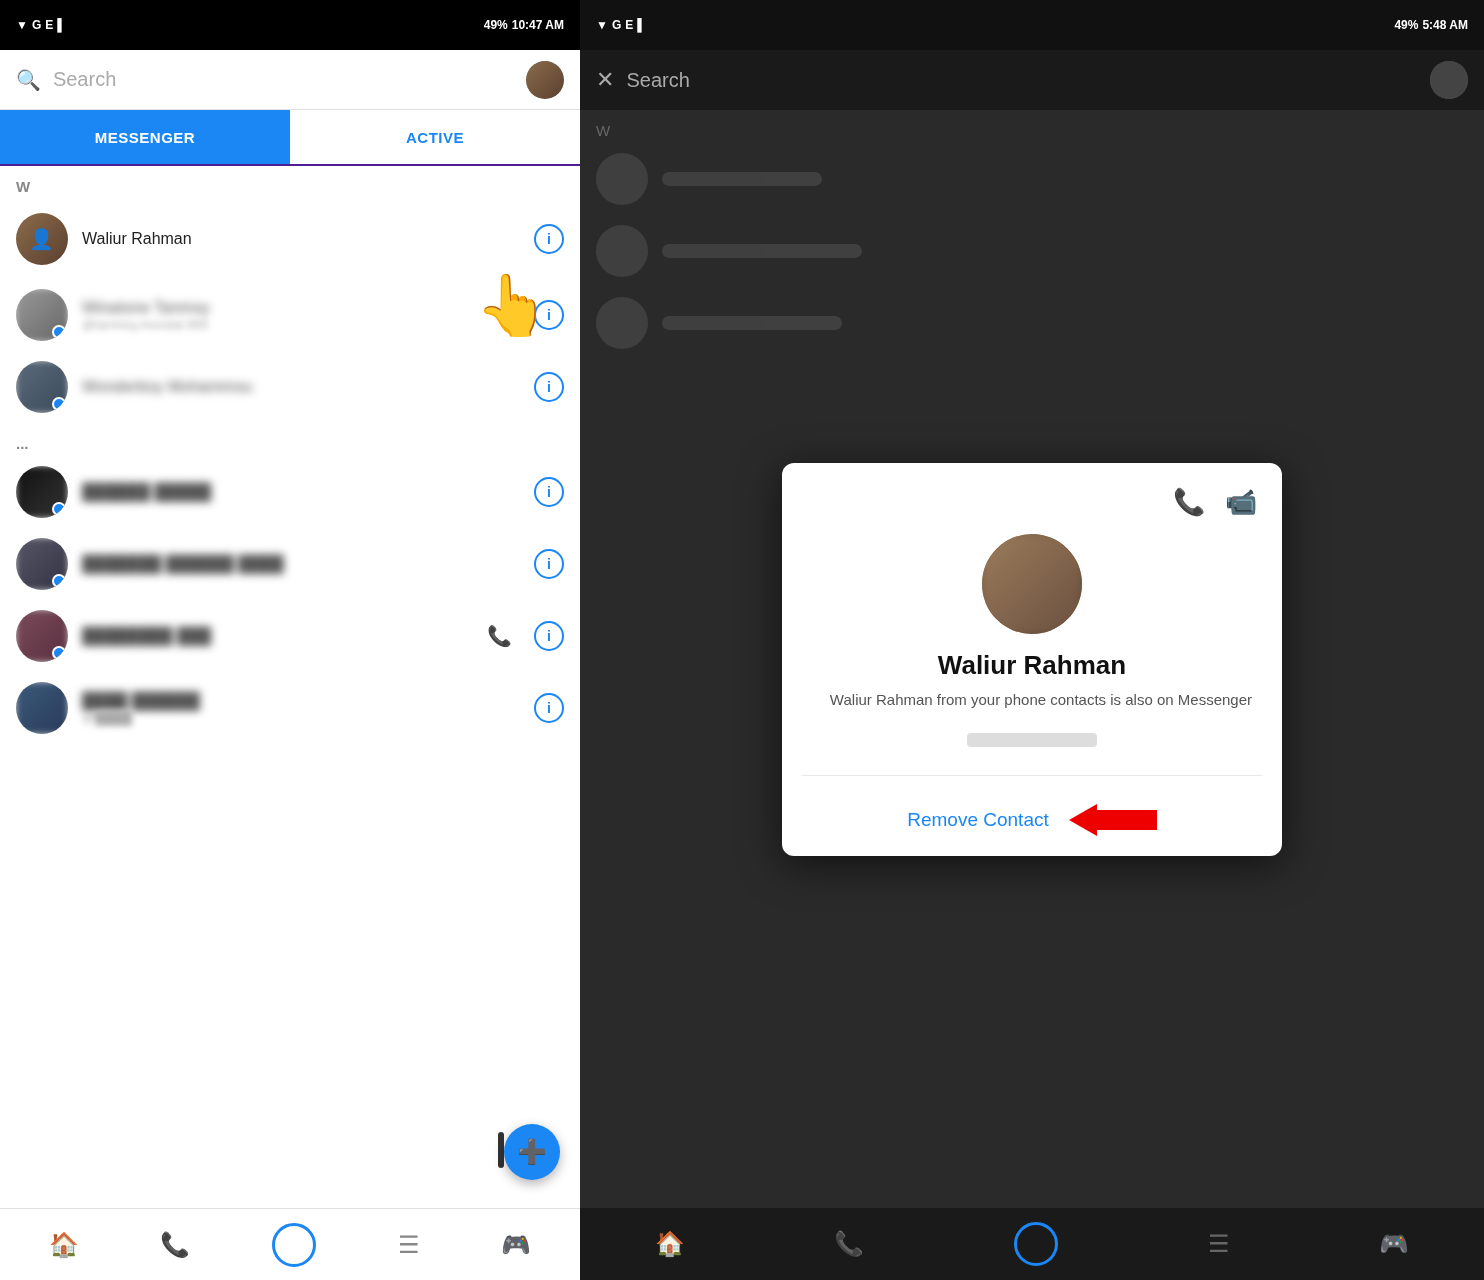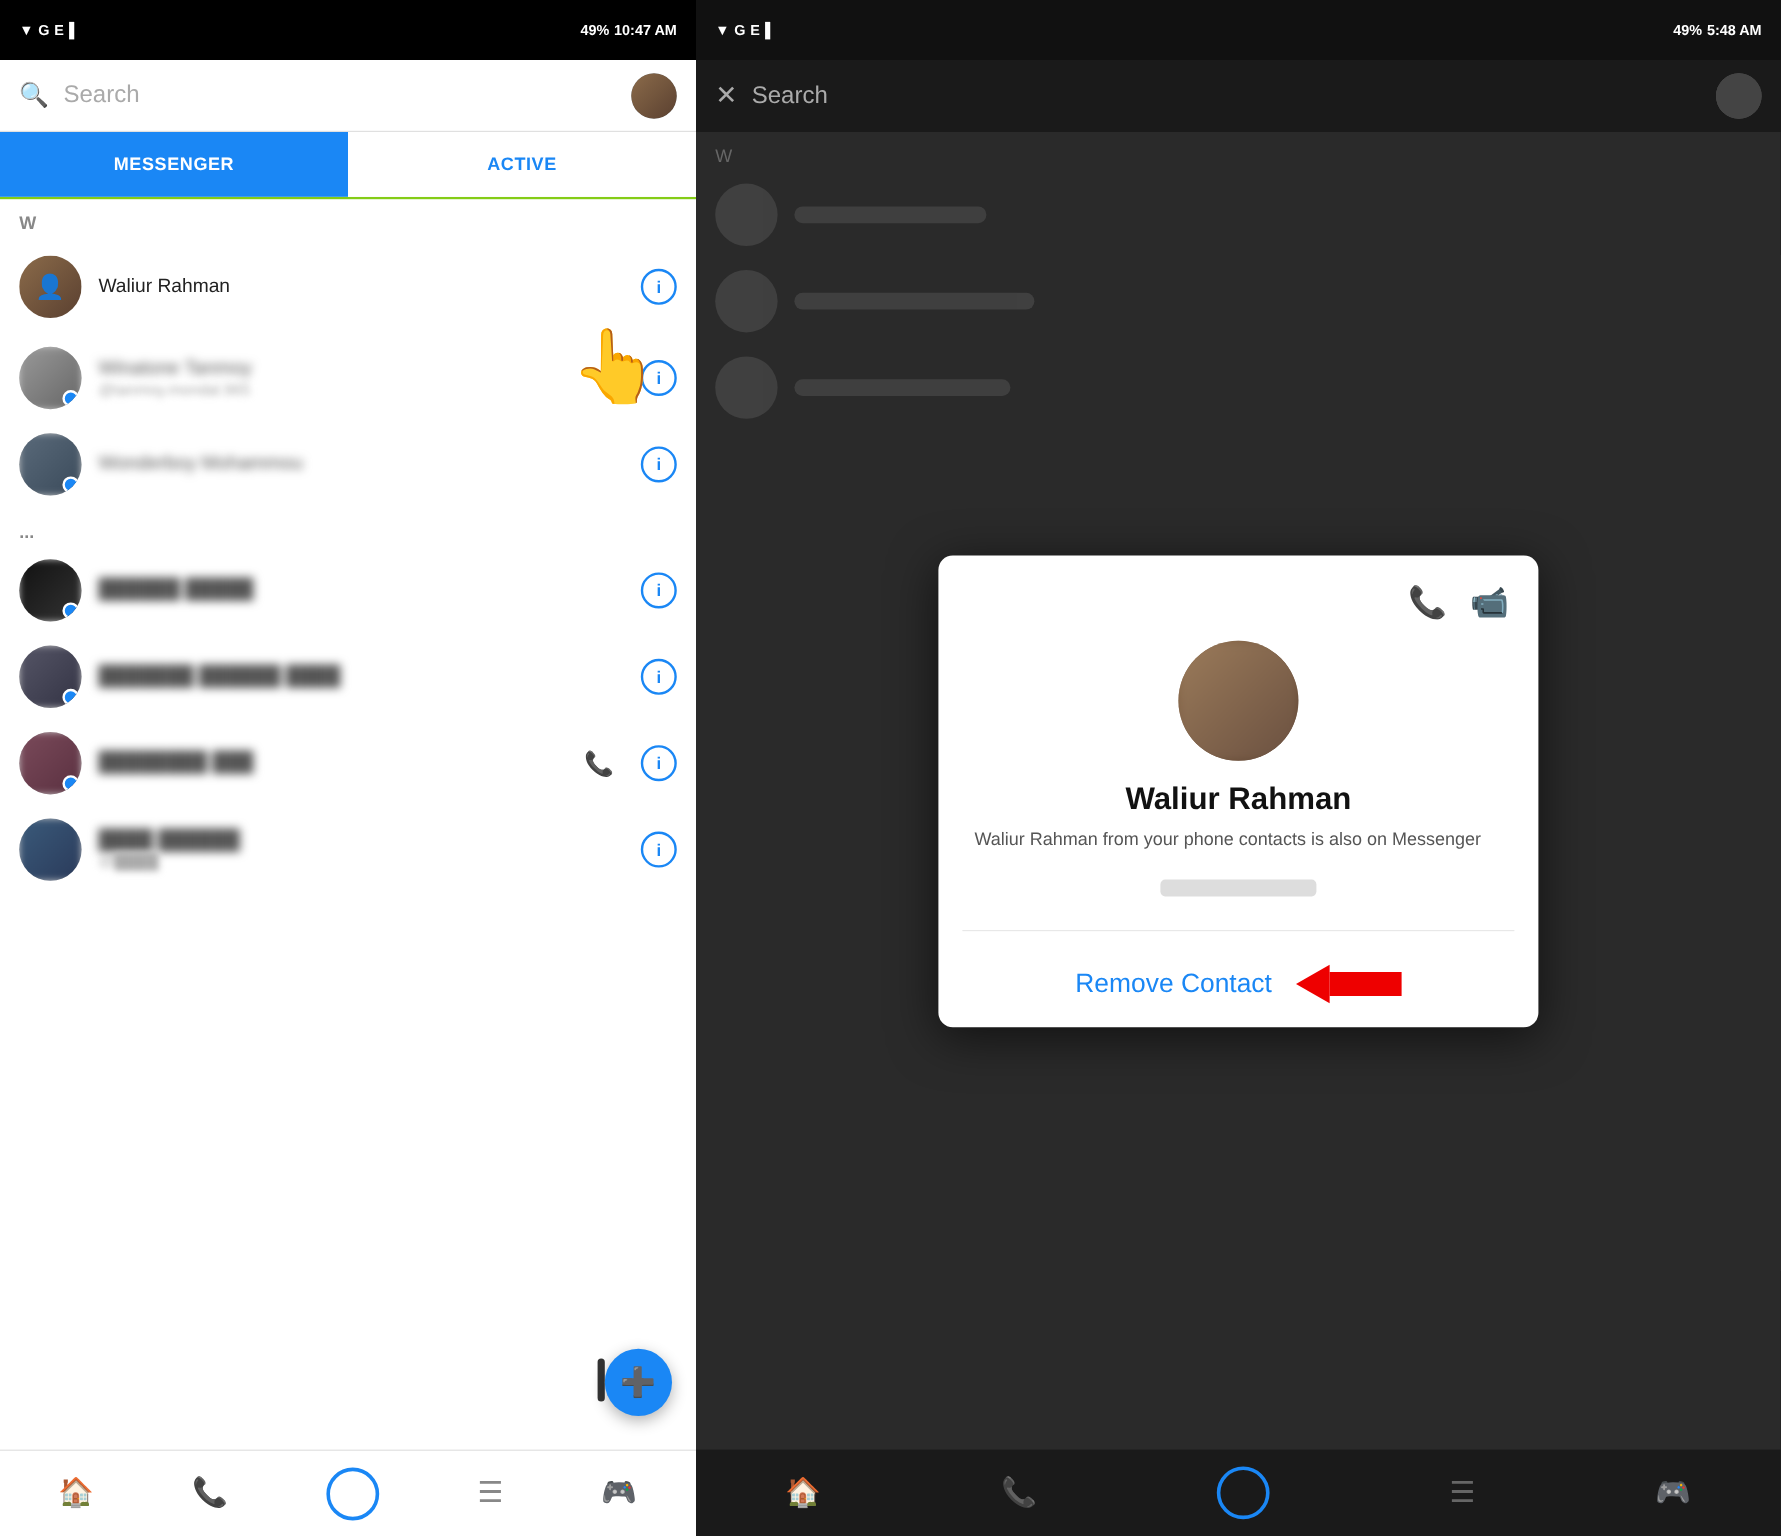--- a/index.html
+++ b/index.html
@@ -62,21 +62,21 @@
       display: flex;
       align-items: center;
       justify-content: center;
       color: #fff;
       font-size: 16px;
     }
 
     .tab-bar {
       display: flex;
       height: 56px;
-      border-bottom: 2px solid #84cc16;
+      border-bottom: 2px solid #4c1d95;
     }
     .tab {
       flex: 1;
       display: flex;
       align-items: center;
       justify-content: center;
       font-size: 15px;
       font-weight: 700;
       cursor: pointer;
       letter-spacing: 0.5px;
@@ -384,21 +384,21 @@
       background: linear-gradient(135deg, #9B7B5A, #6a5040);
     }
     .modal-name {
       text-align: center;
       font-size: 26px;
       font-weight: 700;
       color: #111;
       padding: 0 20px 8px;
     }
     .modal-subtitle {
-      text-align: left;
+      text-align: right;
       font-size: 15px;
       color: #555;
       padding: 0 30px 16px;
       line-height: 1.4;
     }
     .modal-info {
       text-align: center;
       font-size: 14px;
       color: #888;
       padding: 0 20px 6px;
@@ -411,21 +411,21 @@
     }
     .modal-remove {
       display: flex;
       align-items: center;
       justify-content: center;
       gap: 12px;
       padding: 12px 20px 20px;
     }
     .remove-contact-text {
       color: #1a87f5;
-      font-size: 22px;
+      font-size: 19px;
       font-weight: 500;
       cursor: pointer;
     }
     
     .red-arrow {
       display: inline-flex;
       align-items: center;
       margin-left: 8px;
     }
     .arrow-body {

